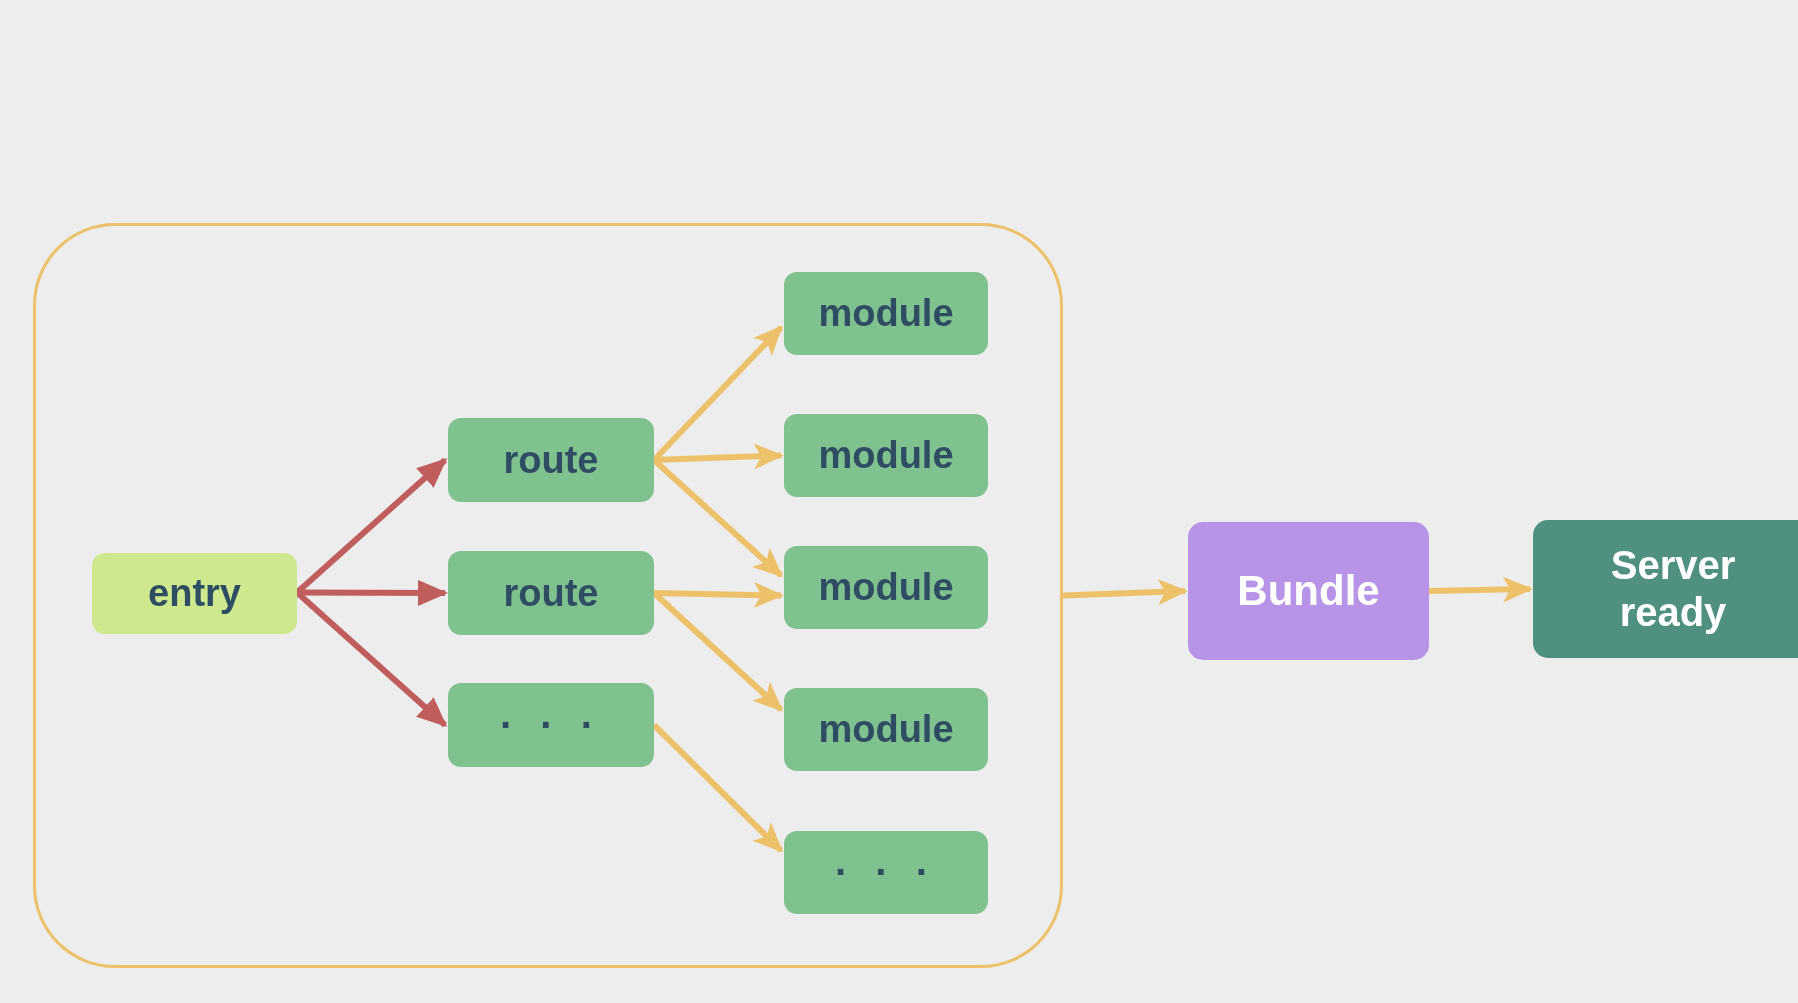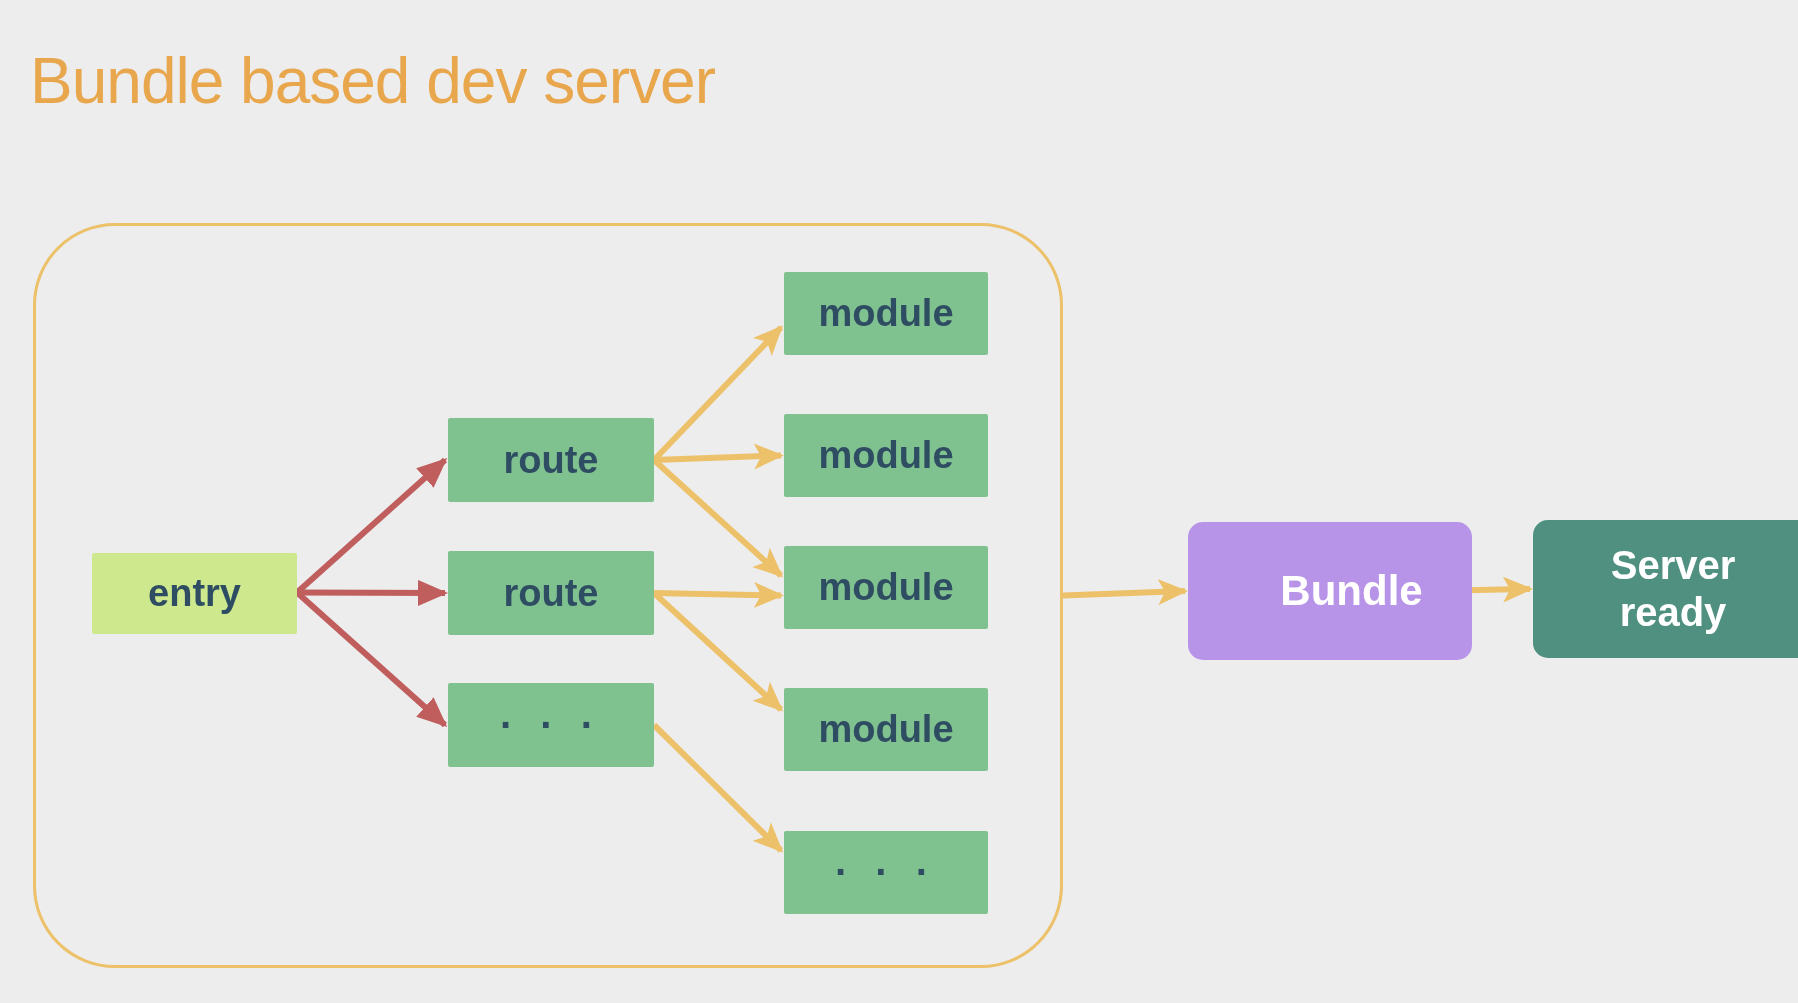--- a/index.html
+++ b/index.html
@@ -28,30 +28,30 @@
     width: 1024px; height: 739px;
     border: 3px solid var(--container-border, #ecc169);
     border-radius: 82px;
     background: transparent;
   }
   .node {
     position: absolute;
     display: flex;
     align-items: center;
     justify-content: center;
-    border-radius: 2px;
+    border-radius: 13px;
     font-size: 38px;
     font-weight: 600;
     color: var(--box-text, #2f4d62);
     z-index: 2;
     text-align: center;
   }
   .node.lime   { background: var(--box-lime, #cee88d); }
   .node.green  { background: var(--box-green, #80c28f); }
-  .node.purple { background: var(--box-purple, #b794e8); color: var(--text-white, #fff); font-weight: 700; font-size: 42px; padding-left: 43px; }
+  .node.purple { background: var(--box-purple, #b794e8); color: var(--text-white, #fff); font-weight: 700; font-size: 42px; }
   .node.teal   { background: var(--box-teal, #4f9080);  color: var(--text-white, #fff); font-weight: 700; font-size: 40px; }
 
   .node.dots { letter-spacing: 8px; font-weight: 700; font-size: 40px; }
 
   #entry    { left: 92px;  top: 553px; width: 205px; height: 81px; }
 
   #route-0  { left: 448px; top: 418px; width: 206px; height: 84px; }
   #route-1  { left: 448px; top: 551px; width: 206px; height: 84px; }
   #route-2  { left: 448px; top: 683px; width: 206px; height: 84px; }
 
@@ -71,21 +71,20 @@
     width: 1798px; height: 1003px;
     z-index: 1;
     pointer-events: none;
   }
 </style>
 </head>
 <body>
 
 <div id="canvas">
 
-  <h1 id="page-title">Bundle based dev server</h1>
 
   <div id="flow-container"></div>
 
   <div class="node lime" id="entry">
     <span class="label">entry</span>
   </div>
 
   <div class="node green" id="route-0">
     <span class="label">route</span>
   </div>

